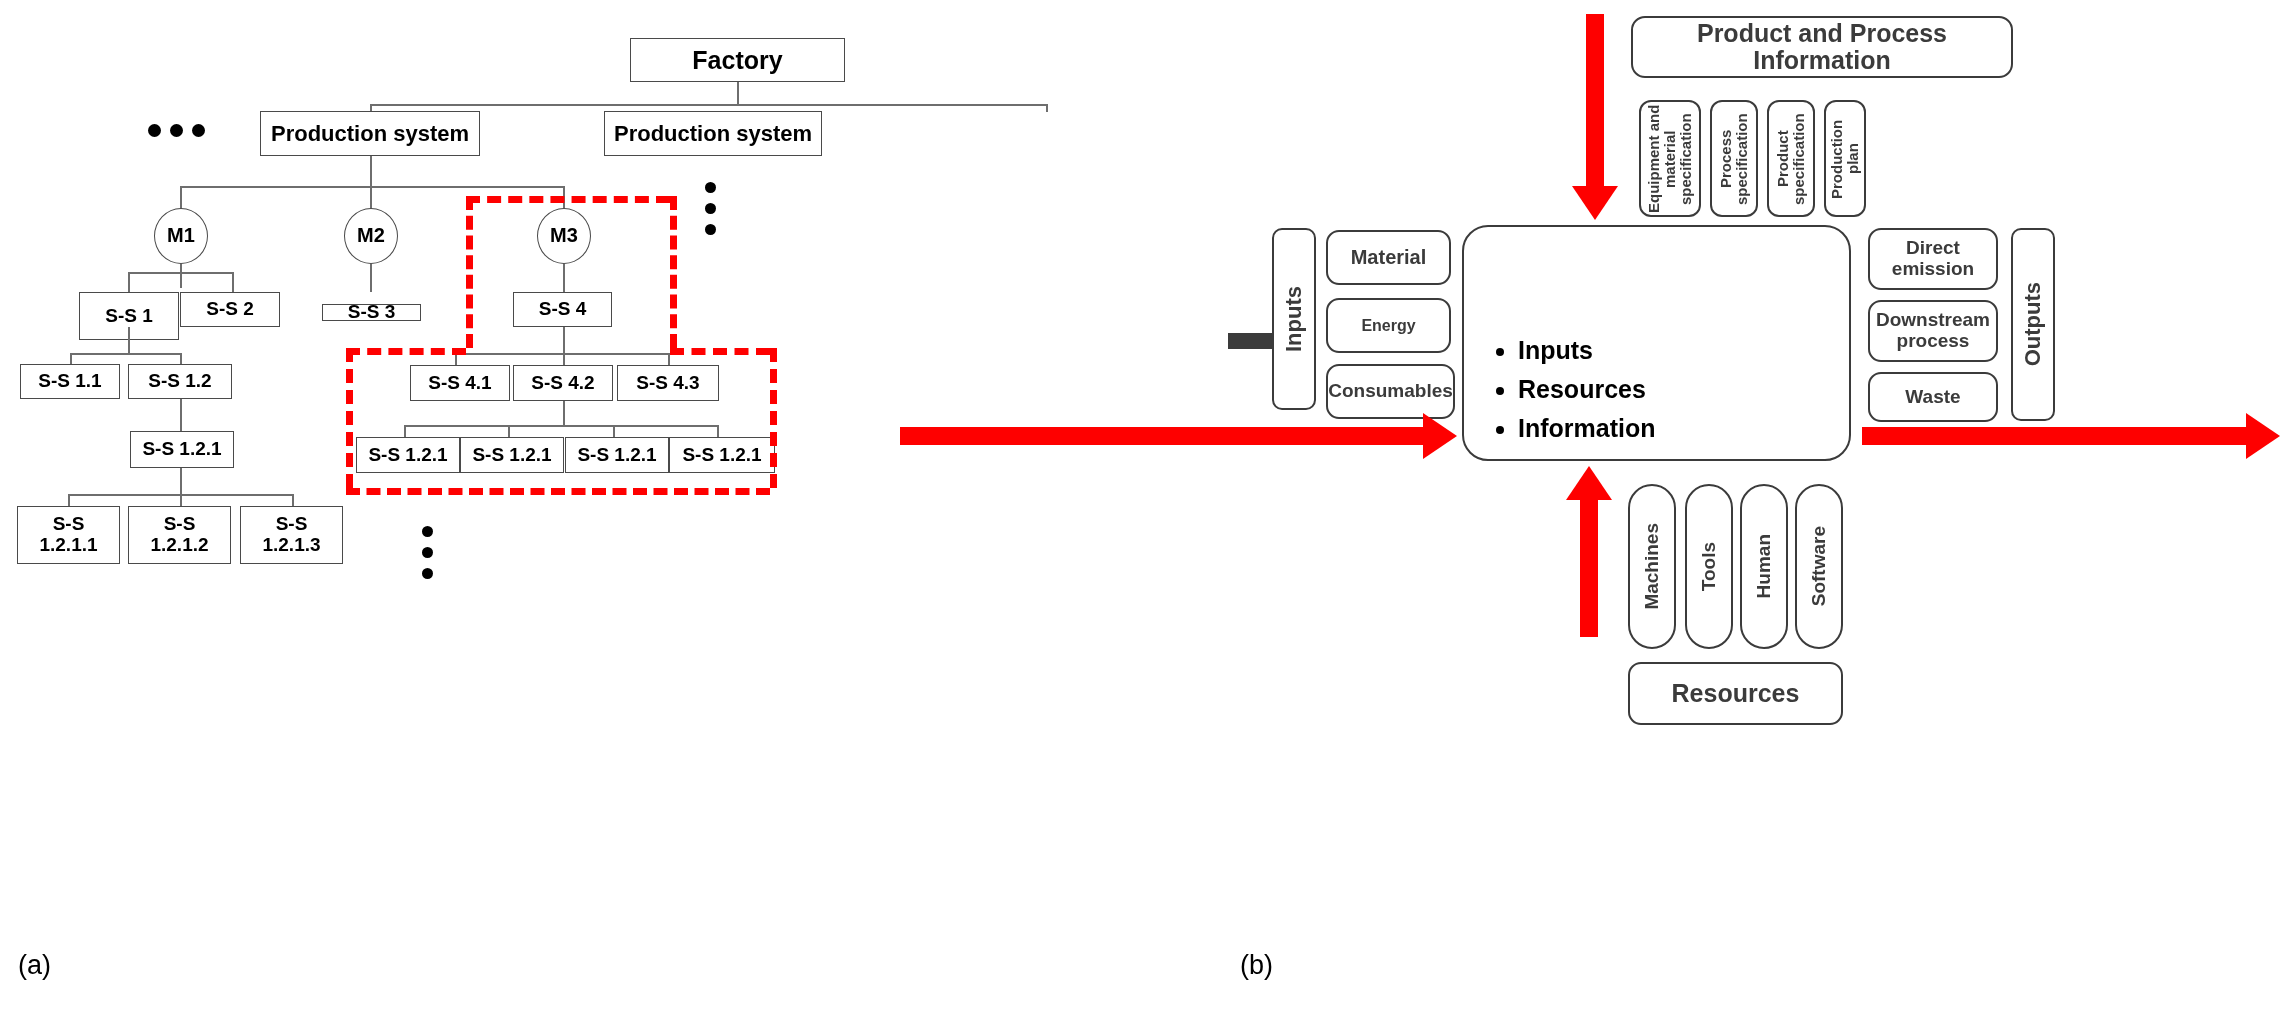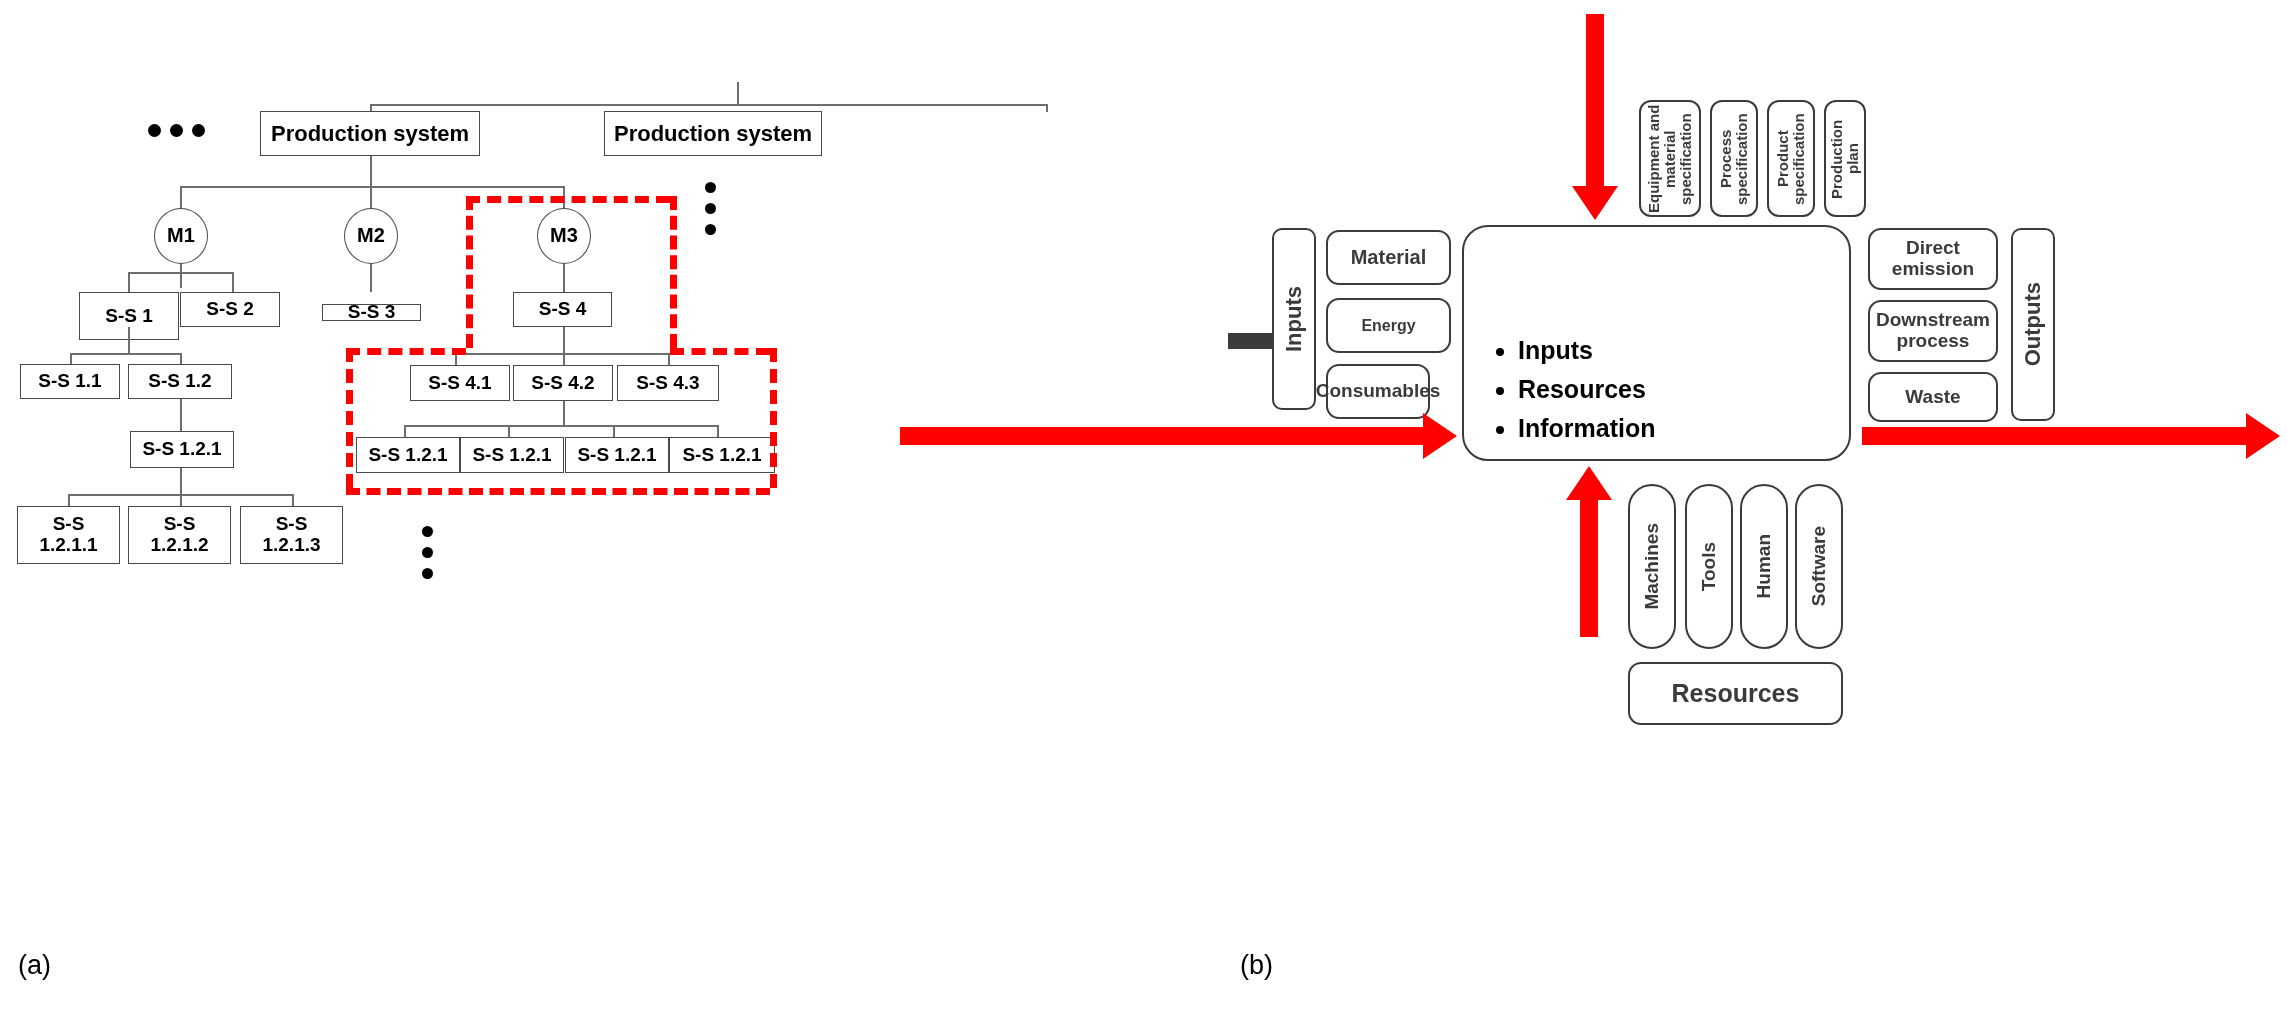--- a/index.html
+++ b/index.html
@@ -52,20 +52,21 @@
   .tf-title{position:absolute;width:100%;text-align:center;font-weight:bold;font-size:27px;color:#3b3b3b;}
   .tf-list{position:absolute;font-weight:bold;font-size:25px;color:#000;line-height:1.55;}
   .tf-list li{margin:0;padding:0;}
   .tf-list ul{margin:0;padding-left:26px;}
 </style>
 </head>
 <body>
 
 <div class="abs" style="left:0;top:0;width:1150px;height:1015px;">
 
+  <div class="node" style="left:630px;top:38px;width:215px;height:44px;font-size:25px;">Factory</div>
 
   <div class="line vline" style="left:737px;top:82px;height:22px;"></div>
   <div class="line hline" style="left:370px;top:104px;width:677px;"></div>
   <div class="line vline" style="left:370px;top:104px;height:8px;"></div>
   <div class="line vline" style="left:1046px;top:104px;height:8px;"></div>
 
   <div class="node" style="left:260px;top:111px;width:220px;height:45px;font-size:22px;">Production system</div>
   <div class="node" style="left:604px;top:111px;width:218px;height:45px;font-size:22px;">Production system</div>
 
   <div class="dots-h" style="left:148px;top:124px;">
@@ -184,41 +185,44 @@
   <div class="tri tri-right-dk" style="left:52px;top:2px;"></div>
 </div>
 
 <div class="abs" style="left:1340px;top:0;width:947px;height:1015px;">
 
   <div>
     <div class="redbar" style="left:246px;top:14px;width:18px;height:178px;"></div>
     <div class="tri tri-down" style="left:232px;top:186px;"></div>
   </div>
 
+  <div class="node rnd" style="left:291px;top:16px;width:382px;height:62px;font-size:25px;border-color:#3b3b3b;">
+    <span>Product and Process Information</span>
+  </div>
 
   <div class="node rnd" style="left:299px;top:100px;width:62px;height:117px;font-size:15px;border-radius:12px;">
     <span class="vtext" style="white-space:normal;max-height:110px;text-align:center;">Equipment and material specification</span>
   </div>
   <div class="node rnd" style="left:370px;top:100px;width:48px;height:117px;font-size:15px;border-radius:12px;">
     <span class="vtext" style="white-space:normal;max-height:110px;text-align:center;">Process specification</span>
   </div>
   <div class="node rnd" style="left:427px;top:100px;width:48px;height:117px;font-size:15px;border-radius:12px;">
     <span class="vtext" style="white-space:normal;max-height:110px;text-align:center;">Product specification</span>
   </div>
   <div class="node rnd" style="left:484px;top:100px;width:42px;height:117px;font-size:15px;border-radius:12px;">
     <span class="vtext" style="white-space:normal;max-height:110px;text-align:center;">Production plan</span>
   </div>
 
   <div class="node rnd" style="left:-68px;top:228px;width:44px;height:182px;font-size:22px;border-radius:10px;">
     <span class="vtext">Inputs</span>
   </div>
 
   <div class="node rnd" style="left:-14px;top:230px;width:125px;height:55px;font-size:20px;border-radius:13px;font-weight:bold;">Material</div>
   <div class="node rnd" style="left:-14px;top:298px;width:125px;height:55px;font-size:16px;border-radius:13px;font-weight:bold;">Energy</div>
-  <div class="node rnd" style="left:-14px;top:364px;width:104px;height:55px;font-size:19px;border-radius:13px;font-weight:bold;">Consumables</div>
+  <div class="node rnd" style="left:-14px;top:364px;width:129px;height:55px;font-size:19px;border-radius:13px;font-weight:bold;">Consumables</div>
 
   <div id="transformation-box" style="left:122px;top:225px;width:385px;height:232px;">
     <div class="tf-list" style="left:28px;top:104px;">
       <ul style="list-style:disc;">
         <li>Inputs</li>
         <li>Resources</li>
         <li>Information</li>
       </ul>
     </div>
   </div>

